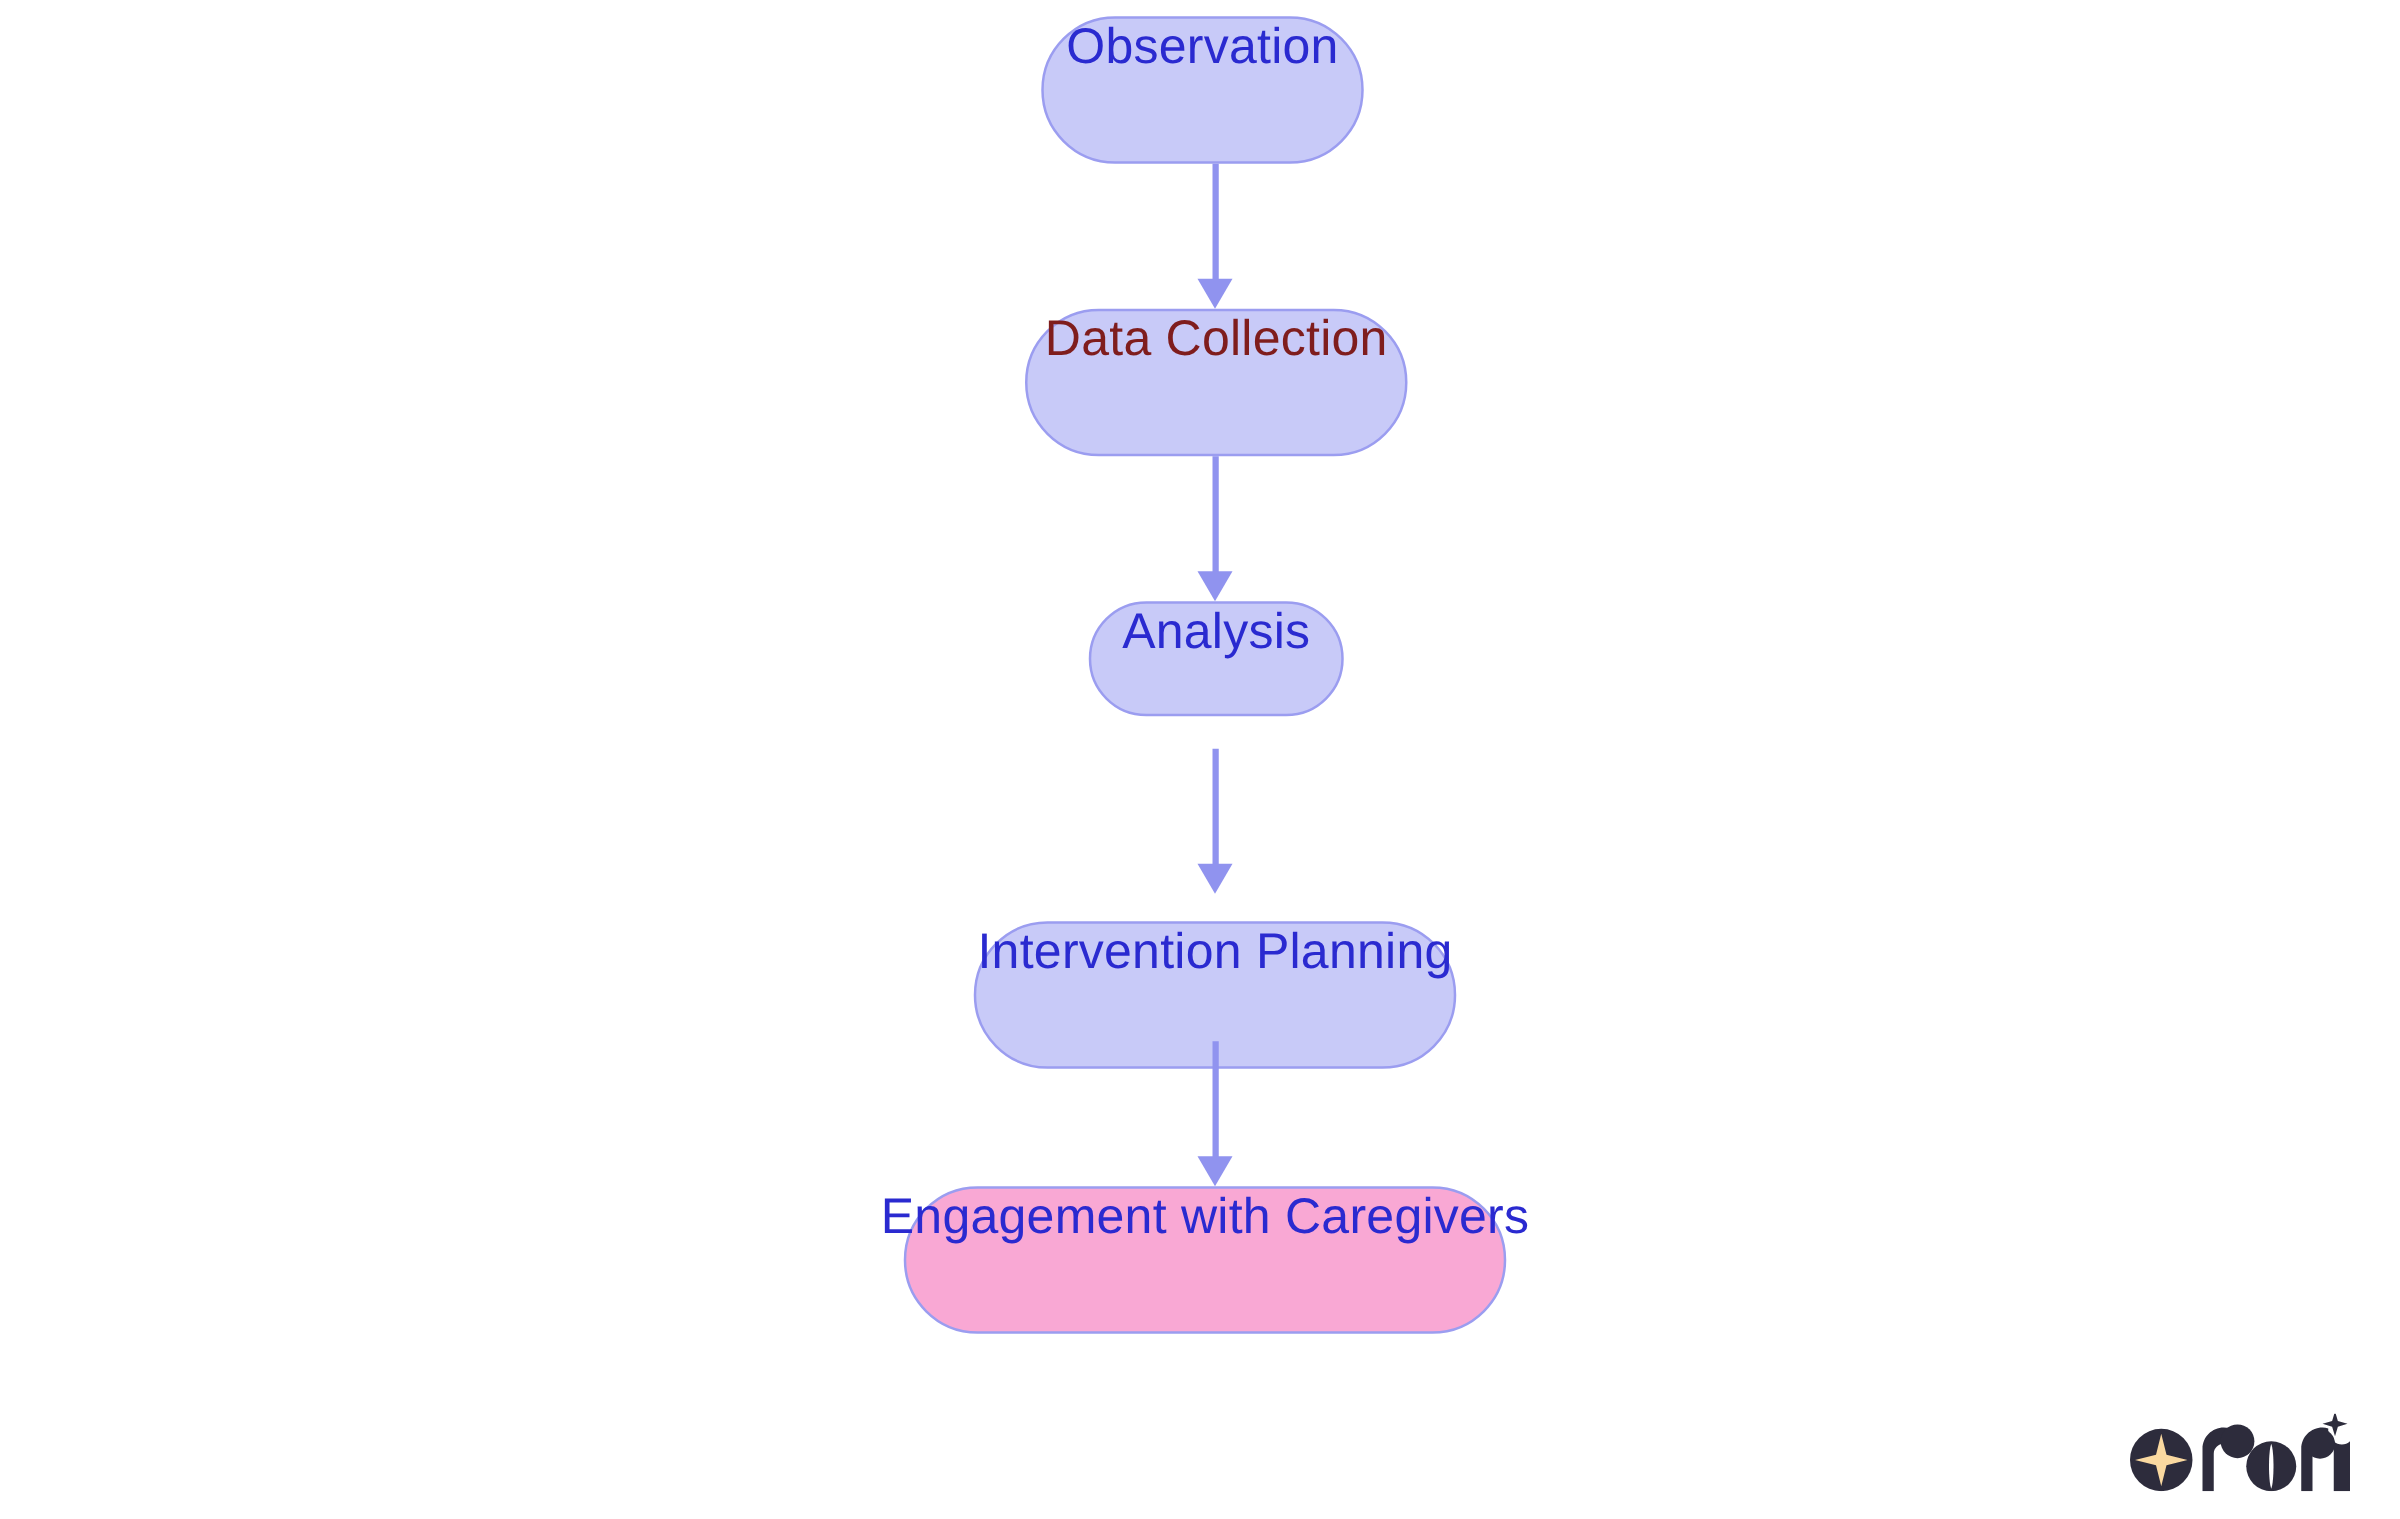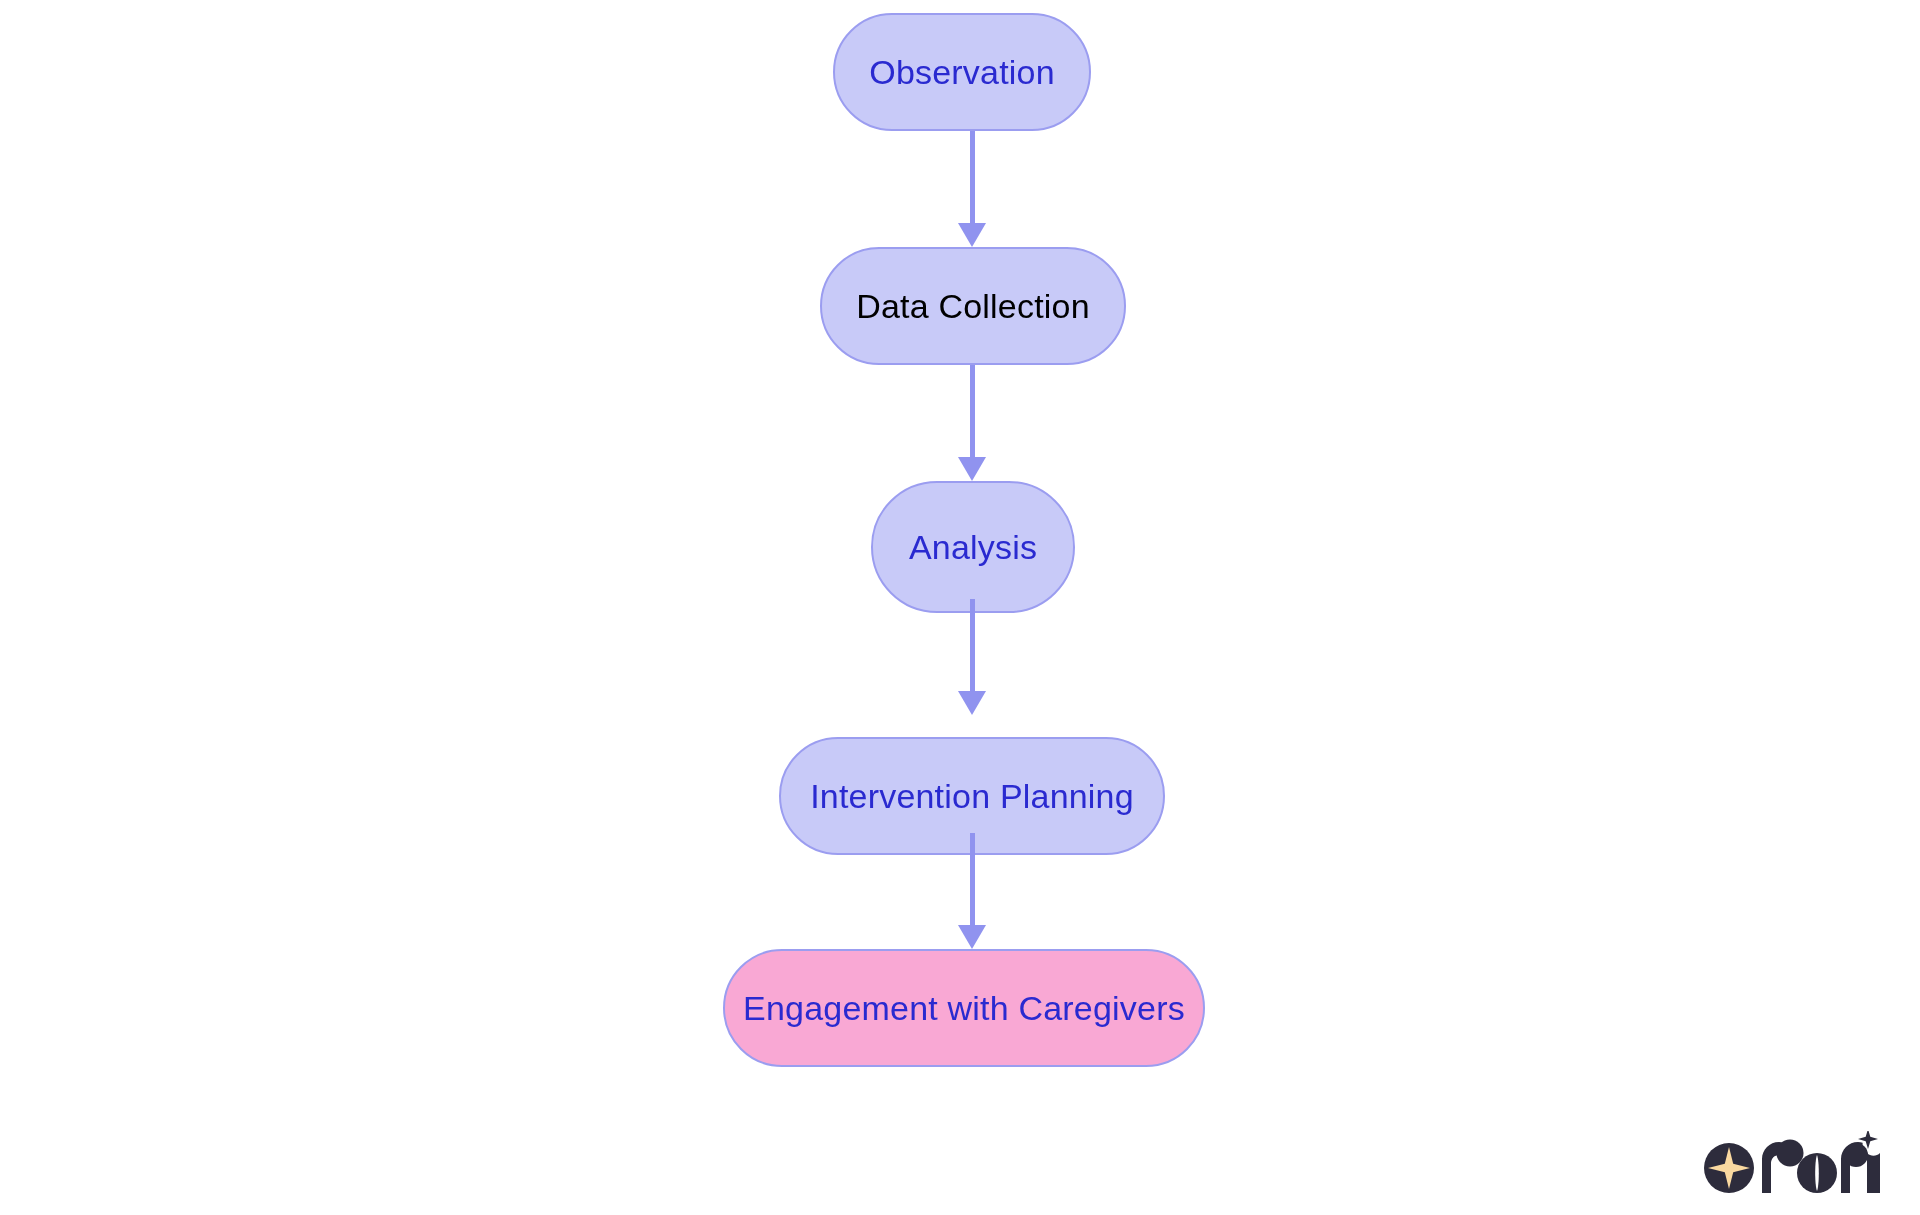--- a/index.html
+++ b/index.html
@@ -24,24 +24,24 @@
     height: 1215px;
   }
 
   .flow-node {
     position: absolute;
     box-sizing: border-box;
     background: #c8caf8;
     border: 2px solid #9b9df0;
     border-radius: 999px;
     display: flex;
-    align-items: center;
+    align-items: flex-start;
     justify-content: center;
     color: #2a2ad0;
-    font-size: 34px;
+    font-size: 40px;
     font-weight: 400;
     letter-spacing: 0.2px;
     white-space: nowrap;
     user-select: none;
   }
 
   .flow-connector {
     position: absolute;
     width: 0;
     height: 0;
@@ -76,24 +76,24 @@
   }
 </style>
 </head>
 <body style="background: rgb(255, 255, 255);">
 
 <div id="flowchart-canvas">
 
   <div class="flow-node" id="node-0" style="left: 833px; top: 13px; width: 258px; height: 118px; background: rgb(200, 202, 248); border-color: rgb(155, 157, 240); color: rgb(42, 42, 208);">
     <span>Observation</span>
   </div>
-  <div class="flow-node" id="node-1" style="left: 820px; top: 247px; width: 306px; height: 118px; background: rgb(200, 202, 248); border-color: rgb(155, 157, 240); color: #000000;">
+  <div class="flow-node" id="node-1" style="left: 820px; top: 247px; width: 306px; height: 118px; background: rgb(200, 202, 248); border-color: rgb(155, 157, 240); color: #7f1d1d;">
     <span>Data Collection</span>
   </div>
-  <div class="flow-node" id="node-2" style="left: 871px; top: 481px; width: 204px; height: 132px; background: rgb(200, 202, 248); border-color: rgb(155, 157, 240); color: rgb(42, 42, 208);">
+  <div class="flow-node" id="node-2" style="left: 871px; top: 481px; width: 204px; height: 92px; background: rgb(200, 202, 248); border-color: rgb(155, 157, 240); color: rgb(42, 42, 208);">
     <span>Analysis</span>
   </div>
   <div class="flow-node" id="node-3" style="left: 779px; top: 715px; width: 386px; height: 118px; background: rgb(200, 202, 248); border-color: rgb(155, 157, 240); color: rgb(42, 42, 208); margin-top: 22px;">
     <span>Intervention Planning</span>
   </div>
   <div class="flow-node" id="node-4" style="left: 723px; top: 949px; width: 482px; height: 118px; background: #f9a8d4; border-color: rgb(155, 157, 240); color: rgb(42, 42, 208);">
     <span>Engagement with Caregivers</span>
   </div>
 
   <div class="flow-connector" id="edge-0" style="left: 972px; top: 131px;">

